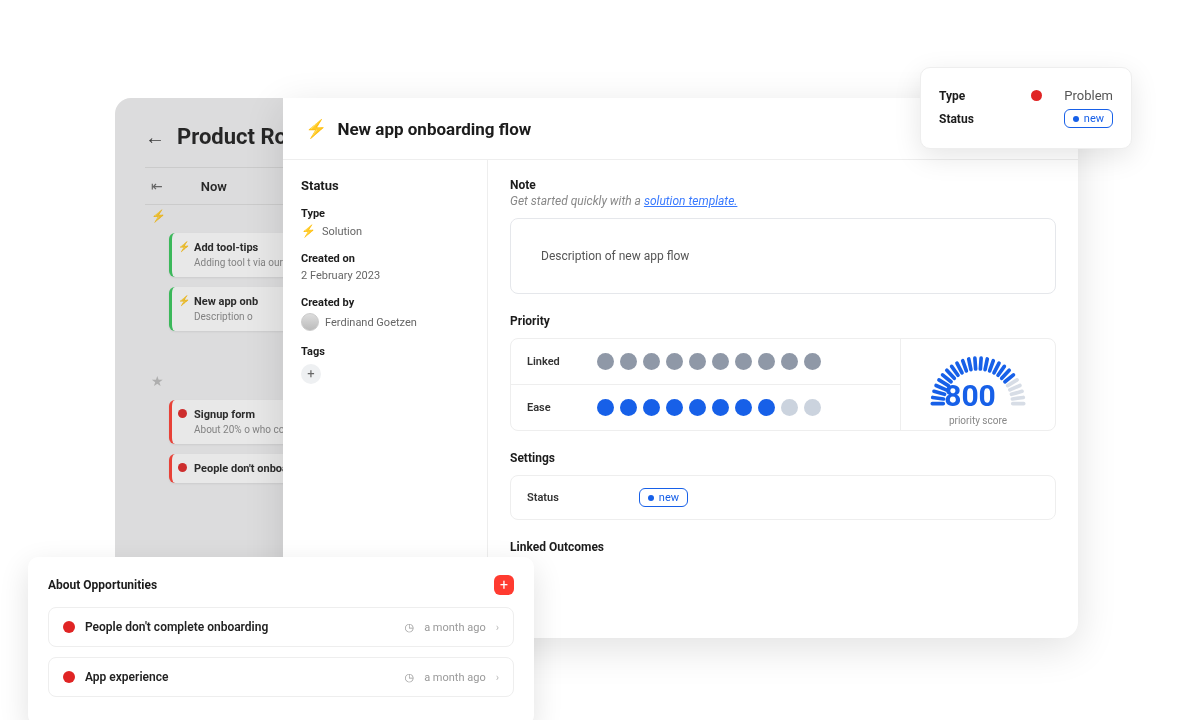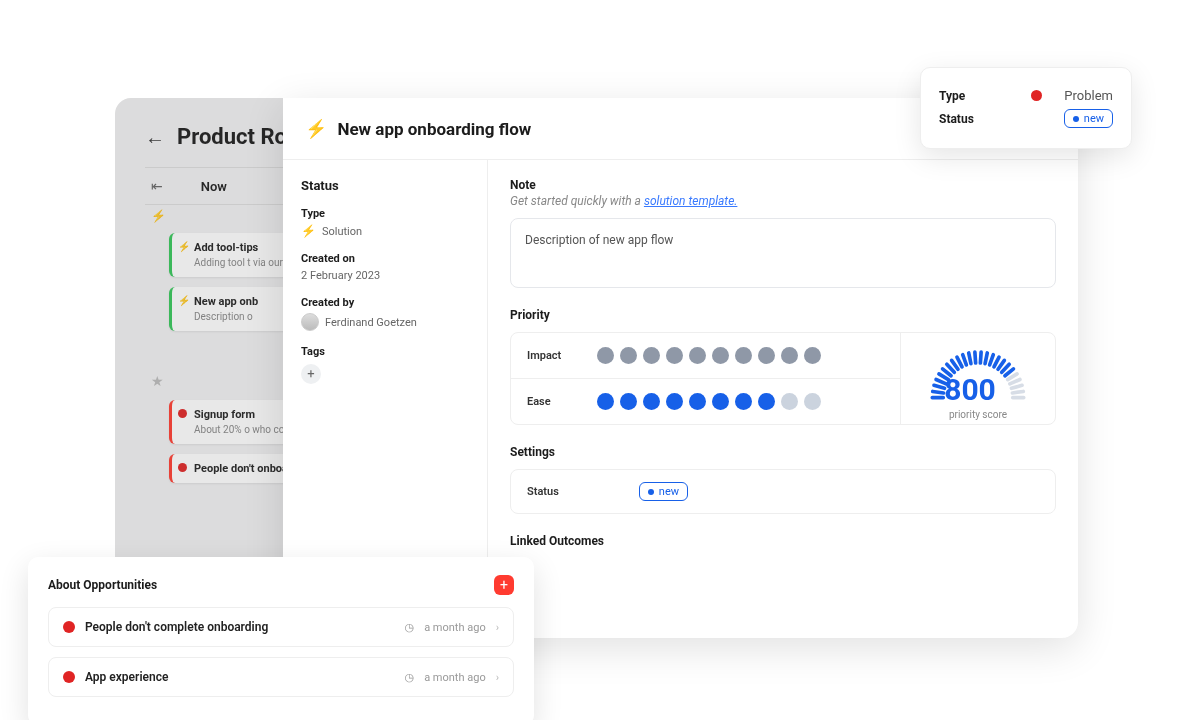--- a/index.html
+++ b/index.html
@@ -106,21 +106,21 @@
   .main {
     flex:1; padding:18px 22px; overflow:auto;
   }
   .note-label { font-size:12px; font-weight:700; color:#1c1c1c;}
   .note-hint  { font-size:12px; font-style:italic; color:#888; margin-top:2px;}
   .note-hint a{ color:#3a7afe; text-decoration:underline; font-style:italic;}
 
   .desc-box {
     margin-top:10px;
     border:1px solid #e5e7eb; border-radius:8px;
-    padding:14px; font-size:12px; color:#555; min-height:70px;
+    padding:30px; font-size:12px; color:#555; min-height:70px;
   }
 
   .section-h { font-size:12px; font-weight:700; color:#1c1c1c; margin-top:20px; margin-bottom:10px;}
 
   .prio-grid {
     border:1px solid #eee; border-radius:8px;
     display:flex;
   }
   .prio-rows { flex:1; }
   .prio-row {
@@ -281,21 +281,21 @@
       <div class="note-label">Note</div>
       <div class="note-hint">
         <span>Get started quickly with a </span><a href="#">solution template.</a>
       </div>
       <div class="desc-box">Description of new app flow</div>
 
       <div class="section-h">Priority</div>
       <div class="prio-grid">
         <div class="prio-rows">
           <div class="prio-row">
-            <div class="pr-label">Impact</div>
+            <div class="pr-label">Linked</div>
             <div class="dots">
               <span class="dot"></span>
                 <span class="dot"></span>
                 <span class="dot"></span>
                 <span class="dot"></span>
                 <span class="dot"></span>
                 <span class="dot"></span>
                 <span class="dot"></span>
                 <span class="dot"></span>
                 <span class="dot"></span>

